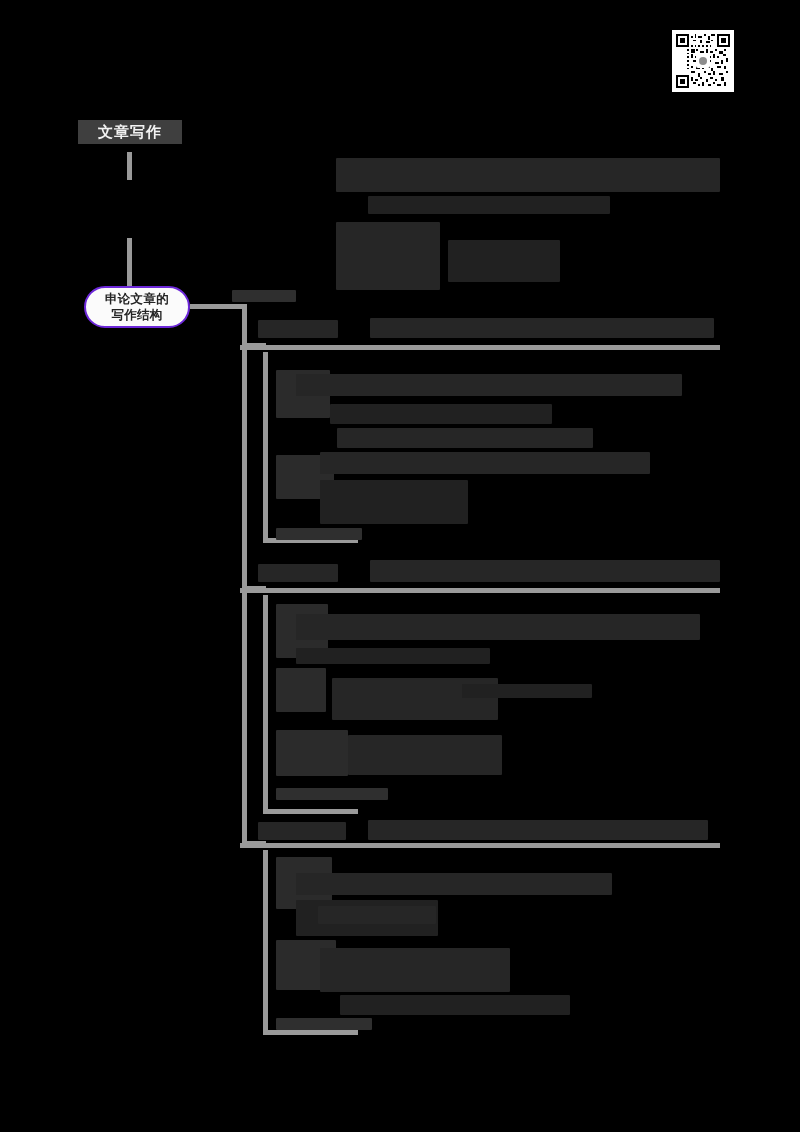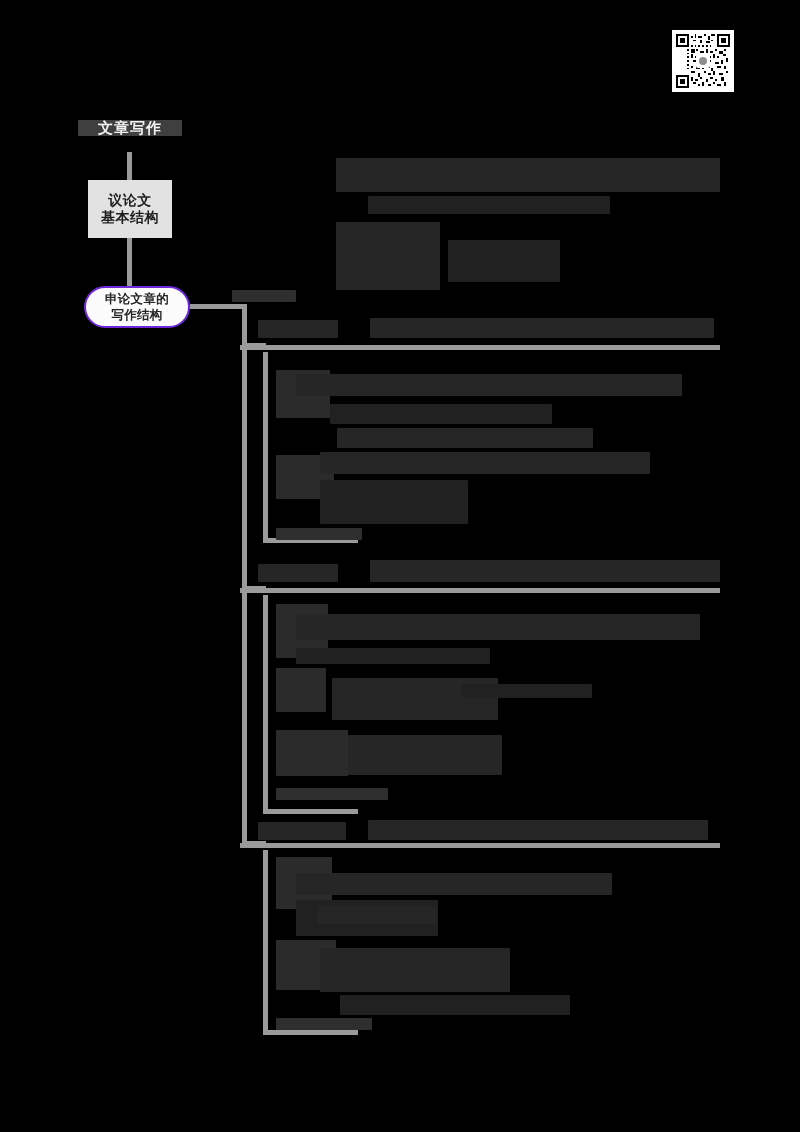--- a/index.html
+++ b/index.html
@@ -17,21 +17,21 @@
   .qr-logo{position:absolute;left:50%;top:50%;width:14px;height:14px;
     transform:translate(-50%,-50%);background:#fff;border-radius:2px;}
   .qr-logo::after{content:"";position:absolute;left:3px;top:3px;width:8px;height:8px;
     background:#8d8d8d;border-radius:50%;}
 
   
   .node{position:absolute;box-sizing:border-box;display:flex;
     align-items:center;justify-content:center;text-align:center;
     font-weight:bold;line-height:1.25;white-space:pre-line;}
 
-  .node-root{left:78px;top:120px;width:104px;height:16px;
+  .node-root{left:78px;top:120px;width:104px;height:24px;
     background:#3f3f3f;color:#f2f2f2;font-size:15px;letter-spacing:1px;}
 
   .node-two{left:88px;top:180px;width:84px;height:58px;
     background:#e2e2e2;color:#1d1d1d;font-size:14px;letter-spacing:.5px;}
 
   .node-three{left:84px;top:286px;width:106px;height:42px;
     background:#fbfbfb;color:#242424;font-size:12.5px;
     border:2px solid #6d28d9;border-radius:21px;letter-spacing:.3px;}
 
   
@@ -149,22 +149,20 @@
         <rect x="26" y="26" width="1" height="2"></rect>
       </g>
     </svg>
     <div class="qr-logo"></div>
   </div>
 
   <div class="node node-root">文章写作</div>
 
   <div class="line vline" style="left:127px;top:152px;height:28px;"></div>
 
-  <div class="node node-two">议论文
-基本结构</div>
 
   <div class="line vline" style="left:127px;top:238px;height:48px;"></div>
 
   <div class="node node-three">申论文章的
 写作结构</div>
 
   <div class="line hline" style="left:190px;top:304px;width:57px;"></div>
 
   <div class="line vline" style="left:242px;top:304px;height:542px;"></div>
 

